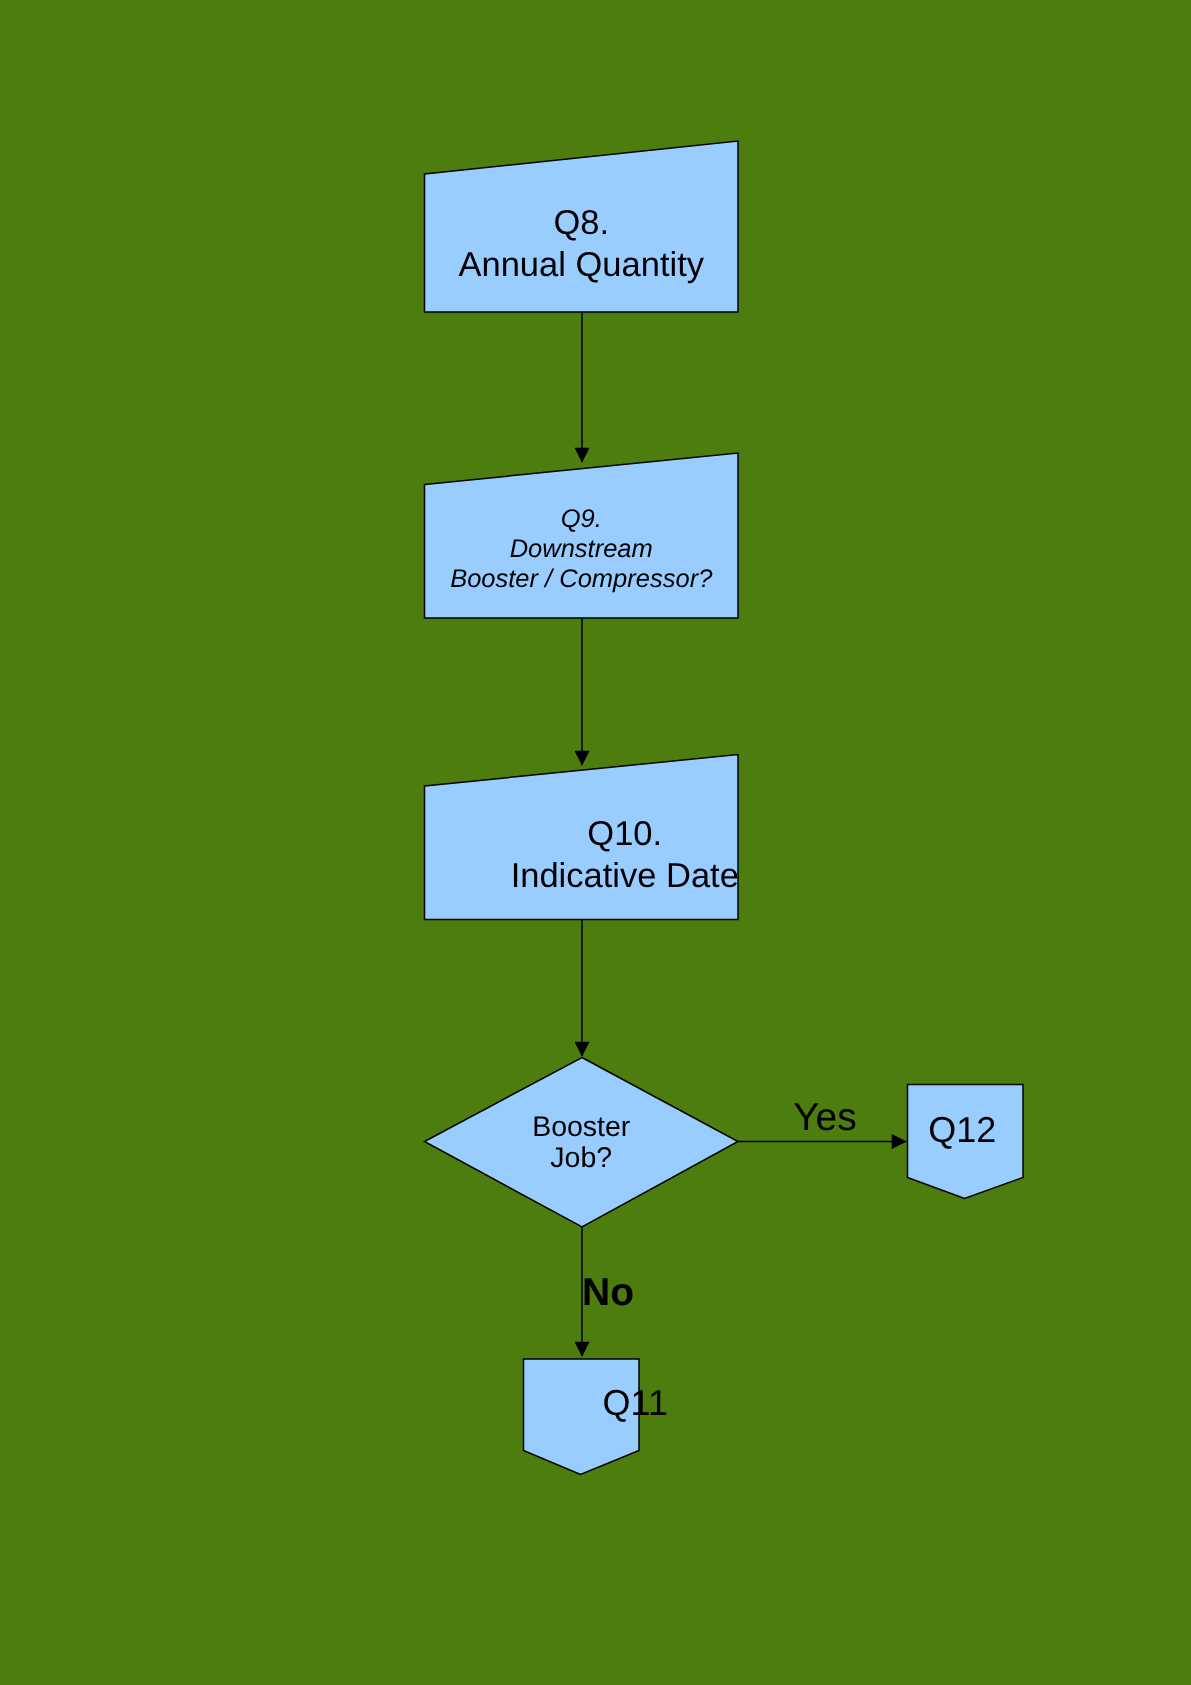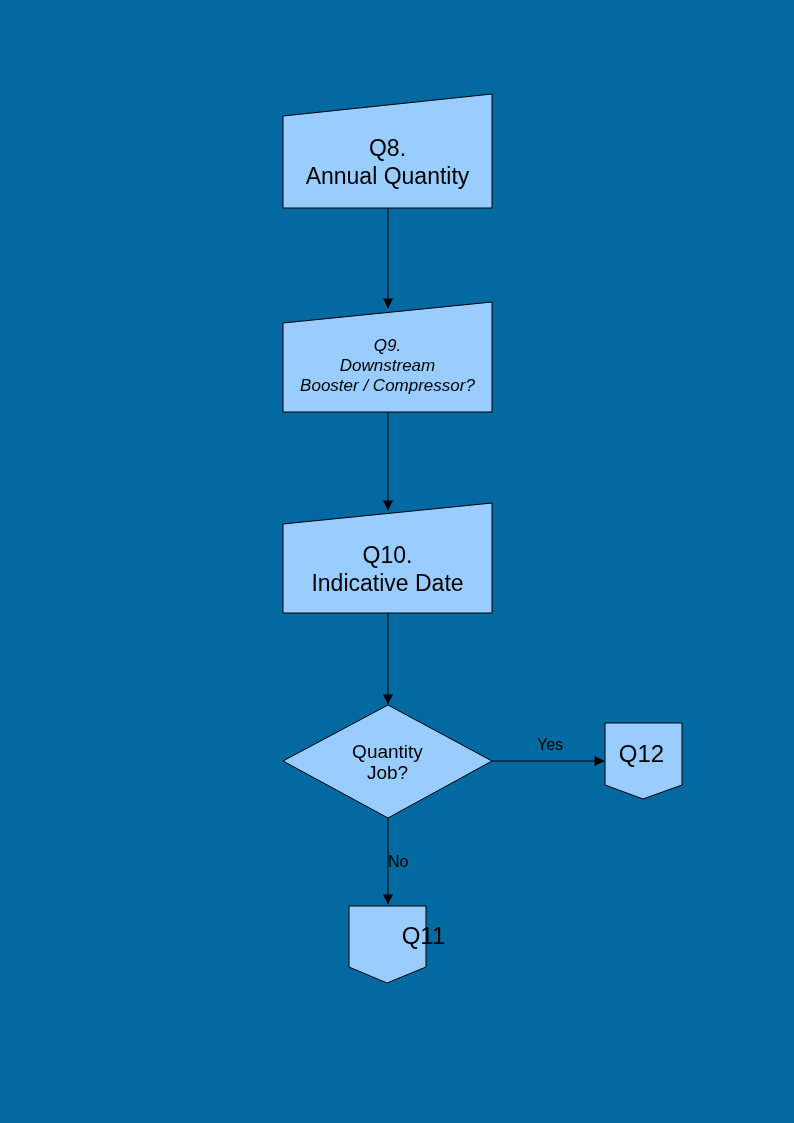--- a/index.html
+++ b/index.html
@@ -4,21 +4,21 @@
 <style>
   html, body {
     margin: 0;
     padding: 0;
     background: #ffffff;
   }
   .page {
     position: relative;
     width: 794px;
     height: 1123px;
-    background: #0369a1;
+    background: #4d7c0f;
     overflow: hidden;
     font-family: "Liberation Sans", "DejaVu Sans", sans-serif;
   }
   svg.diagram-layer {
     position: absolute;
     left: 0;
     top: 0;
     width: 794px;
     height: 1123px;
   }
@@ -51,25 +51,26 @@
     font-style: italic;
   }
   .label-decision {
     font-size: 19px;
     line-height: 21px;
   }
   .label-connector {
     font-size: 24px;
   }
   .label-edge {
-    font-size: 16px;
+    font-size: 26px;
   }
   .label-edge-left {
     justify-content: flex-start;
     text-align: left;
+    font-weight: bold;
   }
 </style>
 </head>
 <body>
 
 <div class="page">
 
   <svg class="diagram-layer" viewBox="0 0 794 1123" xmlns="http://www.w3.org/2000/svg">
     <defs>
       <marker id="arrowhead" viewBox="0 0 10 10" refX="9.5" refY="5" markerUnits="userSpaceOnUse" markerWidth="15" markerHeight="10" orient="auto">
@@ -96,24 +97,24 @@
     <line class="edge" x1="388" y1="818" x2="388" y2="904" marker-end="url(#arrowhead)"></line>
   </svg>
 
   <div class="label label-card-large" style="left:283px; top:116px; width:209px; height:92px;">Q8.
 Annual Quantity</div>
 
   <div class="label label-card-small" style="left:283px; top:320px; width:209px; height:92px;">Q9.
 Downstream
 Booster / Compressor?</div>
 
-  <div class="label label-card-large" style="left:283px; top:524px; width:209px; height:89px;">Q10.
+  <div class="label label-card-large" style="left:283px; top:524px; width:209px; height:89px;padding-left:29px;">Q10.
 Indicative Date</div>
 
-  <div class="label label-decision" style="left:283px; top:705px; width:209px; height:113px;">Quantity
+  <div class="label label-decision" style="left:283px; top:705px; width:209px; height:113px;">Booster
 Job?</div>
 
   <div class="label label-connector" style="left:605px; top:723px; width:73px; height:62px;">Q12</div>
 
   <div class="label label-connector" style="left:349px; top:906px; width:77px; height:61px;padding-left:36px;">Q11</div>
 
   <div class="label label-edge" style="left:505px; top:731px; width:90px; height:27px;">Yes</div>
 
   <div class="label label-edge label-edge-left" style="left:388px; top:850px; width:70px; height:24px;">No</div>
 

